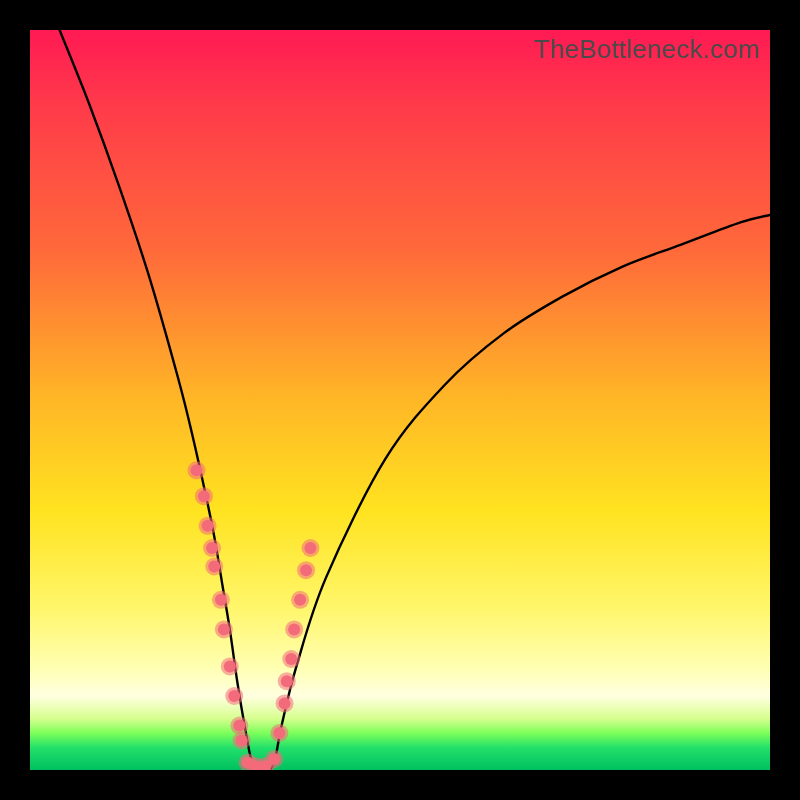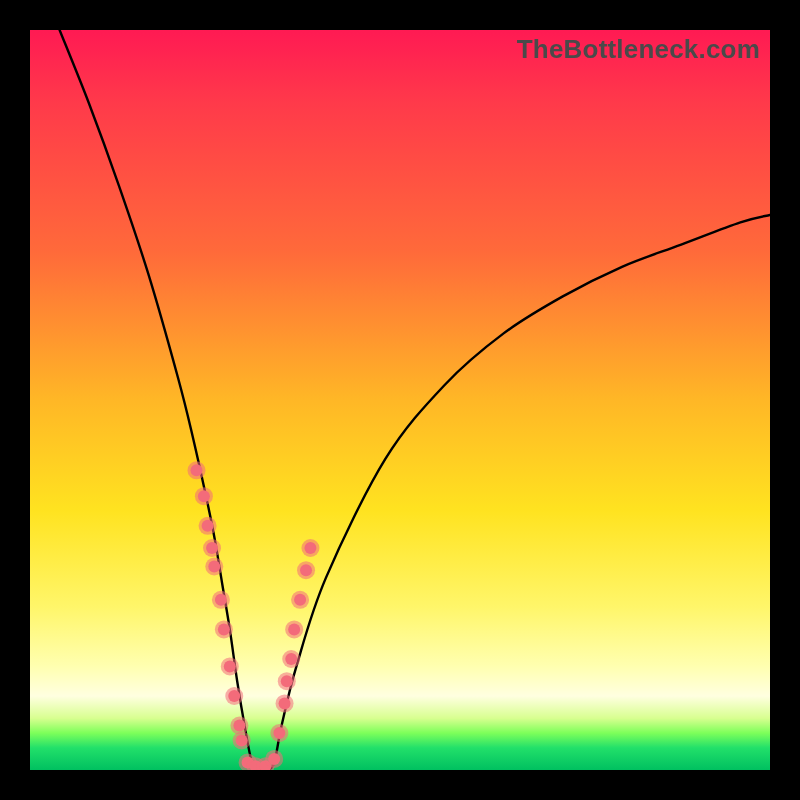--- a/index.html
+++ b/index.html
@@ -40,21 +40,21 @@
       #22e06a 97%,
       #00c060 100%
     );
   }
   .watermark {
     position: absolute;
     top: 4px;
     right: 10px;
     color: #4a4a4a;
     font-size: 26px;
-    font-weight: 700;
+    font-weight: 400;
     letter-spacing: 0.2px;
     user-select: none;
     margin-left: 24px;
   }
   svg.curve {
     position: absolute;
     left: 0;
     top: 0;
     width: 740px;
     height: 740px;

